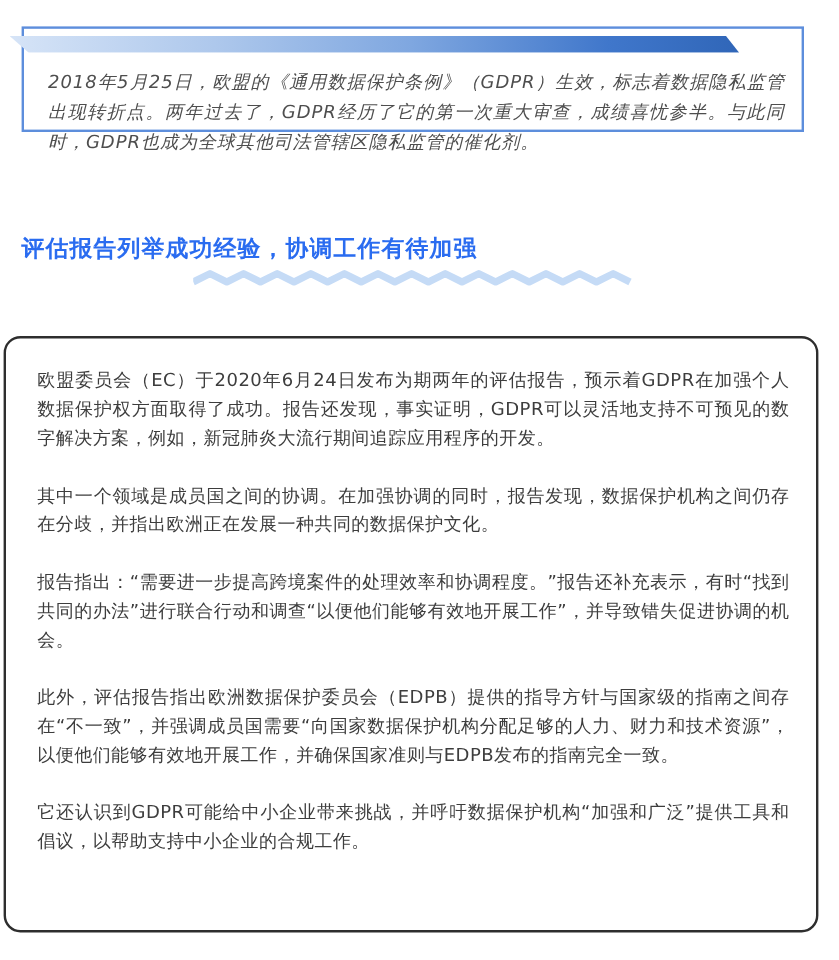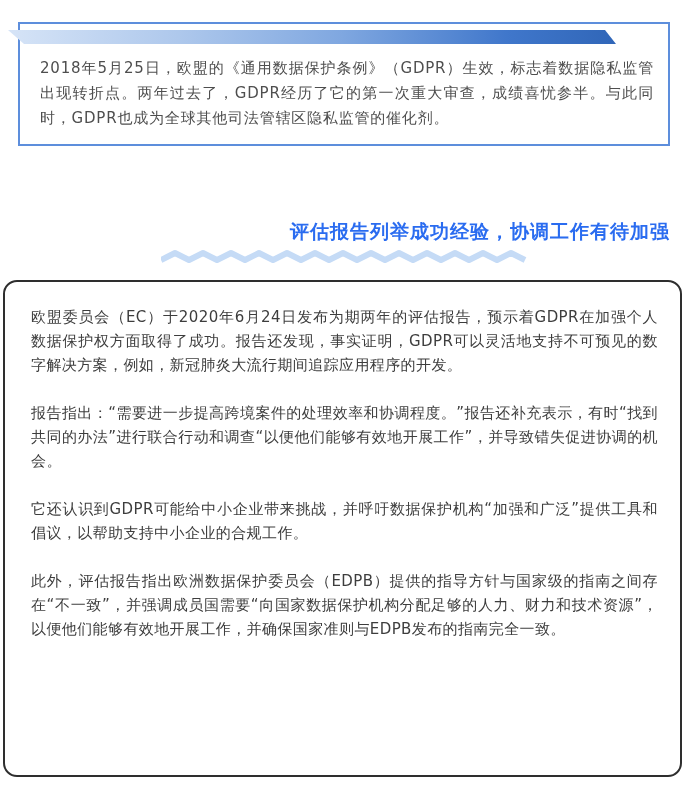--- a/index.html
+++ b/index.html
@@ -15,39 +15,39 @@
     --page_bg:#ffffff;
   }
   *{box-sizing:border-box;}
   html,body{margin:0;padding:0;}
   body{
     width:699px;height:800px;position:relative;overflow:hidden;
     background:var(--page_bg);
     font-family:"DejaVu Sans","Liberation Sans",sans-serif;
   }
   .intro-card{
-    position:absolute;left:18px;top:22px;width:652px;height:124px;
+    position:absolute;left:18px;top:22px;width:652px;height:88px;
     border:2px solid var(--intro_border);
     background:#fff;
+    font-style:italic;
   }
   .banner{
     position:absolute;left:-12px;top:6px;width:608px;height:14px;
     background:linear-gradient(90deg,var(--banner_light) 0%,#aec8ec 28%,var(--banner_mid) 55%,#4077cb 82%,var(--banner_dark) 100%);
     clip-path:polygon(0 0, calc(100% - 11px) 0, 100% 100%, 16px 100%);
   }
   .intro-text{
     margin:32px 14px 0 20px;
     font-size:15px;line-height:25px;letter-spacing:.8px;
     color:var(--intro_text);
     text-align:justify;
   }
   .heading-wrap{
     position:absolute;left:18px;top:194px;width:652px;
-    text-align:right;
-    margin-top:25px;
+    text-align:left;
   }
   .heading-wrap h2{
     margin:0;font-size:19px;font-weight:bold;letter-spacing:1px;
     color:var(--heading_blue);
   }
   .zigzag{display:block;margin:4px auto 0 auto;}
   .zigzag path{stroke:var(--zigzag_blue);stroke-width:6;fill:none;stroke-linejoin:round;stroke-linecap:butt;}
   .main-card{
     position:absolute;left:3px;top:280px;width:679px;height:497px;
     border:2px solid var(--card_border);border-radius:14px;
@@ -71,16 +71,17 @@
 
 <div class="heading-wrap">
   <h2>评估报告列举成功经验，协调工作有待加强</h2>
   <svg class="zigzag" width="366" height="15" viewBox="0 0 366 15">
     <path d="M0 11 L14 4 L28 11 L42 4 L56 11 L70 4 L84 11 L98 4 L112 11 L126 4 L140 11 L154 4 L168 11 L182 4 L196 11 L210 4 L224 11 L238 4 L252 11 L266 4 L280 11 L294 4 L308 11 L322 4 L336 11 L350 4 L364 11"></path>
   </svg>
 </div>
 
 <div class="main-card">
   <p>欧盟委员会（EC）于2020年6月24日发布为期两年的评估报告，预示着GDPR在加强个人数据保护权方面取得了成功。报告还发现，事实证明，GDPR可以灵活地支持不可预见的数字解决方案，例如，新冠肺炎大流行期间追踪应用程序的开发。</p>
+  <p>其中一个领域是成员国之间的协调。在加强协调的同时，报告发现，数据保护机构之间仍存在分歧，并指出欧洲正在发展一种共同的数据保护文化。</p>
   <p>报告指出：“需要进一步提高跨境案件的处理效率和协调程度。”报告还补充表示，有时“找到共同的办法”进行联合行动和调查“以便他们能够有效地开展工作”，并导致错失促进协调的机会。</p>
+  <p>此外，评估报告指出欧洲数据保护委员会（EDPB）提供的指导方针与国家级的指南之间存在“不一致”，并强调成员国需要“向国家数据保护机构分配足够的人力、财力和技术资源”，以便他们能够有效地开展工作，并确保国家准则与EDPB发布的指南完全一致。</p>
   <p>它还认识到GDPR可能给中小企业带来挑战，并呼吁数据保护机构“加强和广泛”提供工具和倡议，以帮助支持中小企业的合规工作。</p>
-  <p>此外，评估报告指出欧洲数据保护委员会（EDPB）提供的指导方针与国家级的指南之间存在“不一致”，并强调成员国需要“向国家数据保护机构分配足够的人力、财力和技术资源”，以便他们能够有效地开展工作，并确保国家准则与EDPB发布的指南完全一致。</p>
 </div>
 
 </body></html>

